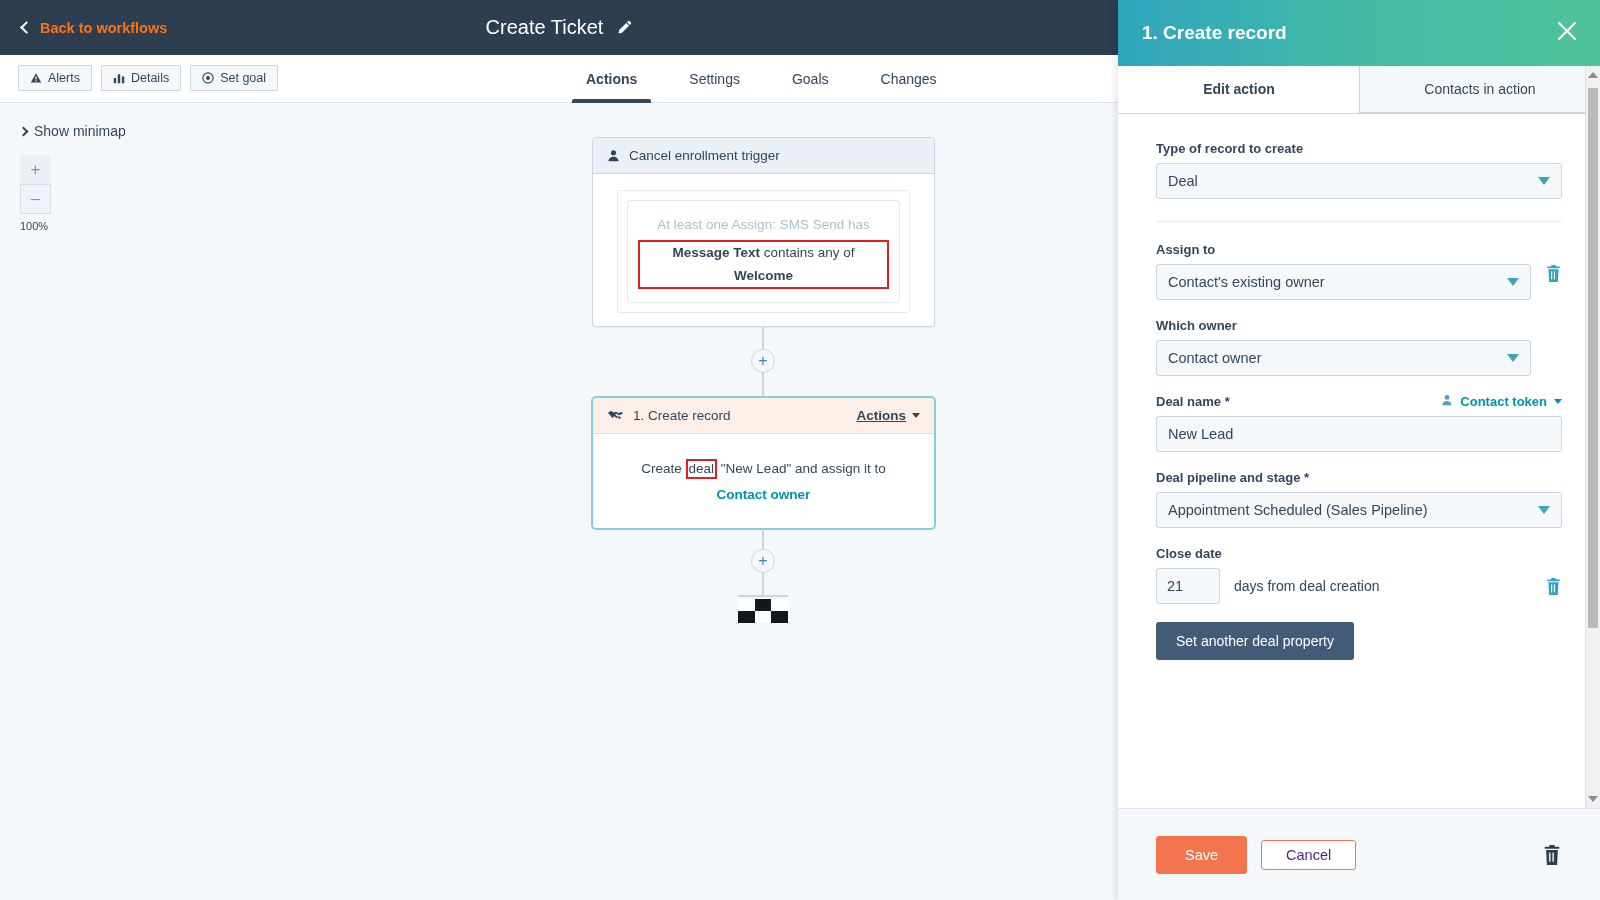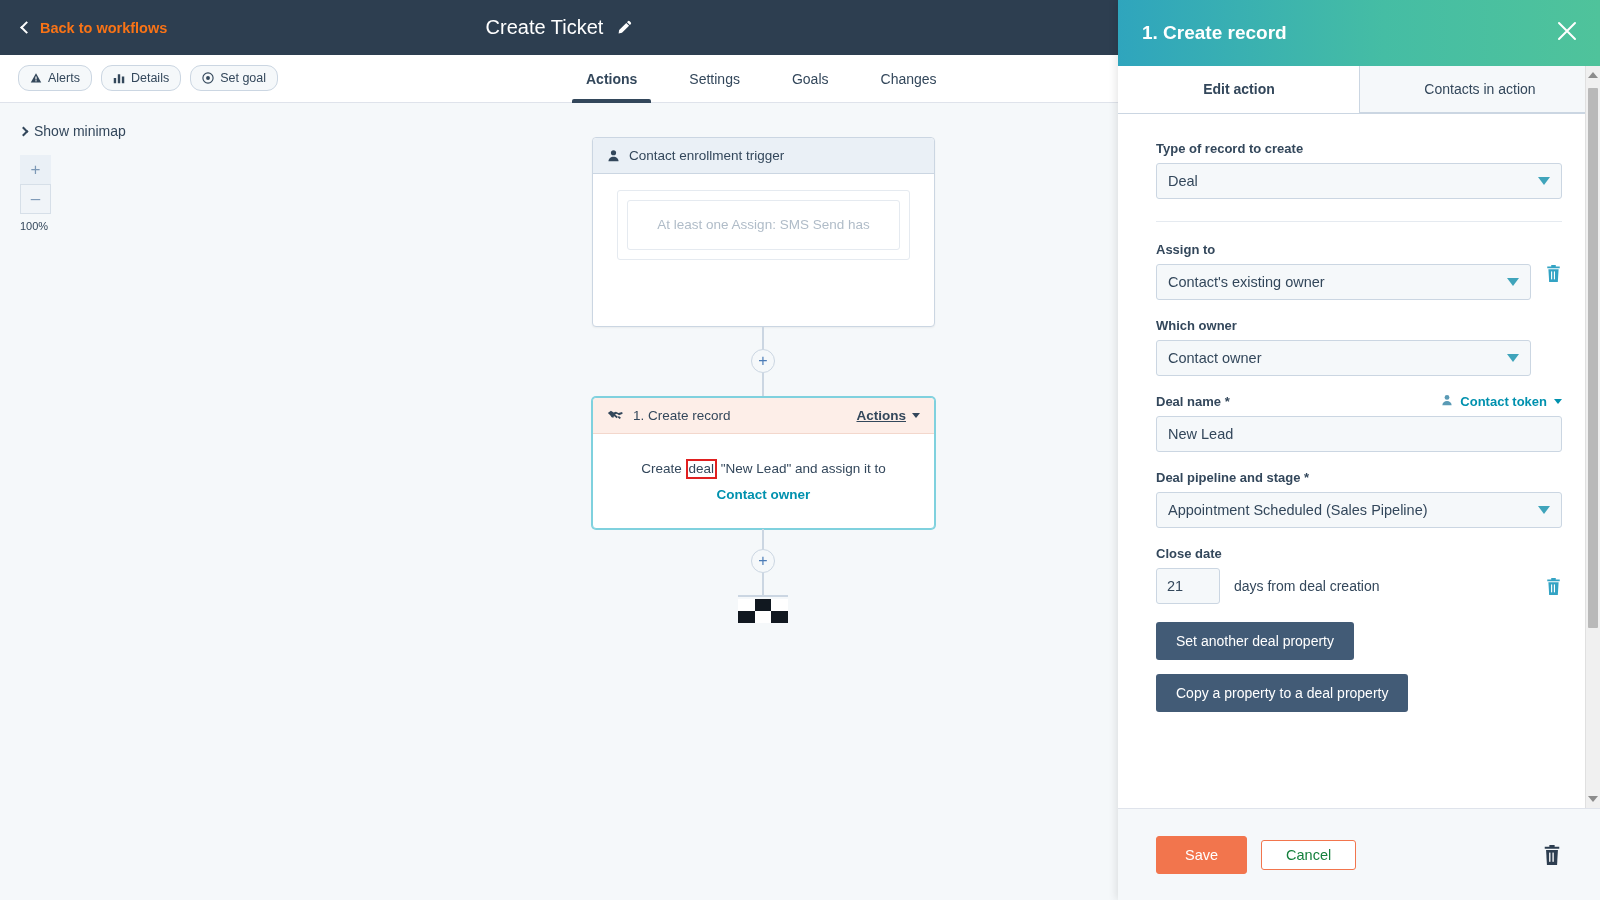--- a/index.html
+++ b/index.html
@@ -34,21 +34,21 @@
   .pencil-icon { width: 15px; height: 15px; pointer-events: auto; cursor: pointer; }
 
   
   .subbar {
     position: absolute; left: 0; top: 55px; width: 1118px; height: 48px;
     background: #ffffff; border-bottom: 1px solid #dfe3eb;
   }
   .toolbtns { position: absolute; left: 18px; top: 10px; display: flex; gap: 9px; }
   .toolbtn {
     height: 26px; padding: 0 11px; display: flex; align-items: center; gap: 6px;
-    background: #f5f8fa; border: 1px solid #cbd6e2; border-radius: 11px;
+    background: #f5f8fa; border: 1px solid #cbd6e2; border-radius: 1px;
     font-size: 12.5px; color: #33475b; cursor: pointer;
   }
   .toolbtn svg { display: block; }
 
   .tabs { position: absolute; left: 560px; top: 0; height: 48px; display: flex; gap: 0; }
   .tab {
     padding: 0 26px; height: 48px; display: flex; align-items: center;
     font-size: 14px; color: #33475b; cursor: pointer; position: relative;
   }
   .tab.active { font-weight: bold; }
@@ -231,21 +231,21 @@
     position: absolute; left: 0; right: 0; bottom: 0; height: 92px;
     background: #f5f8fa; border-top: 1px solid #dfe3eb;
     display: flex; align-items: center; padding: 0 38px; gap: 14px;
   }
   .btn-save {
     background: #f2754d; color: #fff; border: 1px solid #f2754d; border-radius: 3px;
     height: 38px; padding: 0 28px; font-size: 14.5px; cursor: pointer;
     font-family: "Liberation Sans", sans-serif;
   }
   .btn-cancel {
-    background: #fff; color: #15803d; border: 1px solid #f2754d; border-radius: 3px;
+    background: #fff; color: #4c1d95; border: 1px solid #f2754d; border-radius: 3px;
     height: 30px; padding: 0 24px; font-size: 14.5px; cursor: pointer;
     font-family: "Liberation Sans", sans-serif;
   }
   .footer-trash { margin-left: auto; }
 
   .pscroll {
     position: absolute; right: 0; top: 66px; bottom: 92px; width: 15px;
     background: #f0f0f0; border-left: 1px solid #e0e0e0;
   }
   .pscroll .thumb {
@@ -346,26 +346,29 @@
   <div class="flow">
 
     <div class="card trigger-card">
       <div class="card-head trigger-head">
         <span class="hicon">
           <svg width="13" height="13" viewBox="0 0 16 16">
               <circle cx="8" cy="4.6" r="3.2" fill="#33475b"></circle>
               <path d="M1.8 15c0-3.4 2.8-5.6 6.2-5.6s6.2 2.2 6.2 5.6H1.8z" fill="#33475b"></path>
             </svg>
         </span>
-        <span>Contact enrollment trigger</span>
+        <span>Cancel enrollment trigger</span>
       </div>
       <div class="trigger-body">
         <div class="filter-group">
           <div class="filter-inner">
             <div class="f-muted">At least one Assign: SMS Send has</div>
+            <div class="f-hl">
+              <b>Message Text</b><span> contains any of </span><b>Welcome</b>
+            </div>
           </div>
         </div>
       </div>
     </div>
 
     <div class="conn-line" style="top:224px;height:34px;"></div>
     <div class="plus-node" style="left:751px;top:246px;">+</div>
     <div class="conn-line" style="top:270px;height:24px;"></div>
 
     <div class="card action-card">
@@ -515,23 +518,20 @@
               <rect x="6.4" y="7.8" width="1.2" height="8.4" fill="#fff"></rect>
               <rect x="9.4" y="7.8" width="1.2" height="8.4" fill="#fff"></rect>
             </svg>
         </button>
       </div>
     </div>
 
     <button class="dark-btn" style="margin-top:16px;">
       <span>Set another deal property</span>
     </button>
-    <button class="dark-btn">
-      <span>Copy a property to a deal property</span>
-    </button>
 
   </div>
 
   <div class="pscroll">
     <span class="arrow-up"></span>
     <div class="thumb"></div>
     <span class="arrow-dn"></span>
   </div>
 
   <div class="panel-footer">

